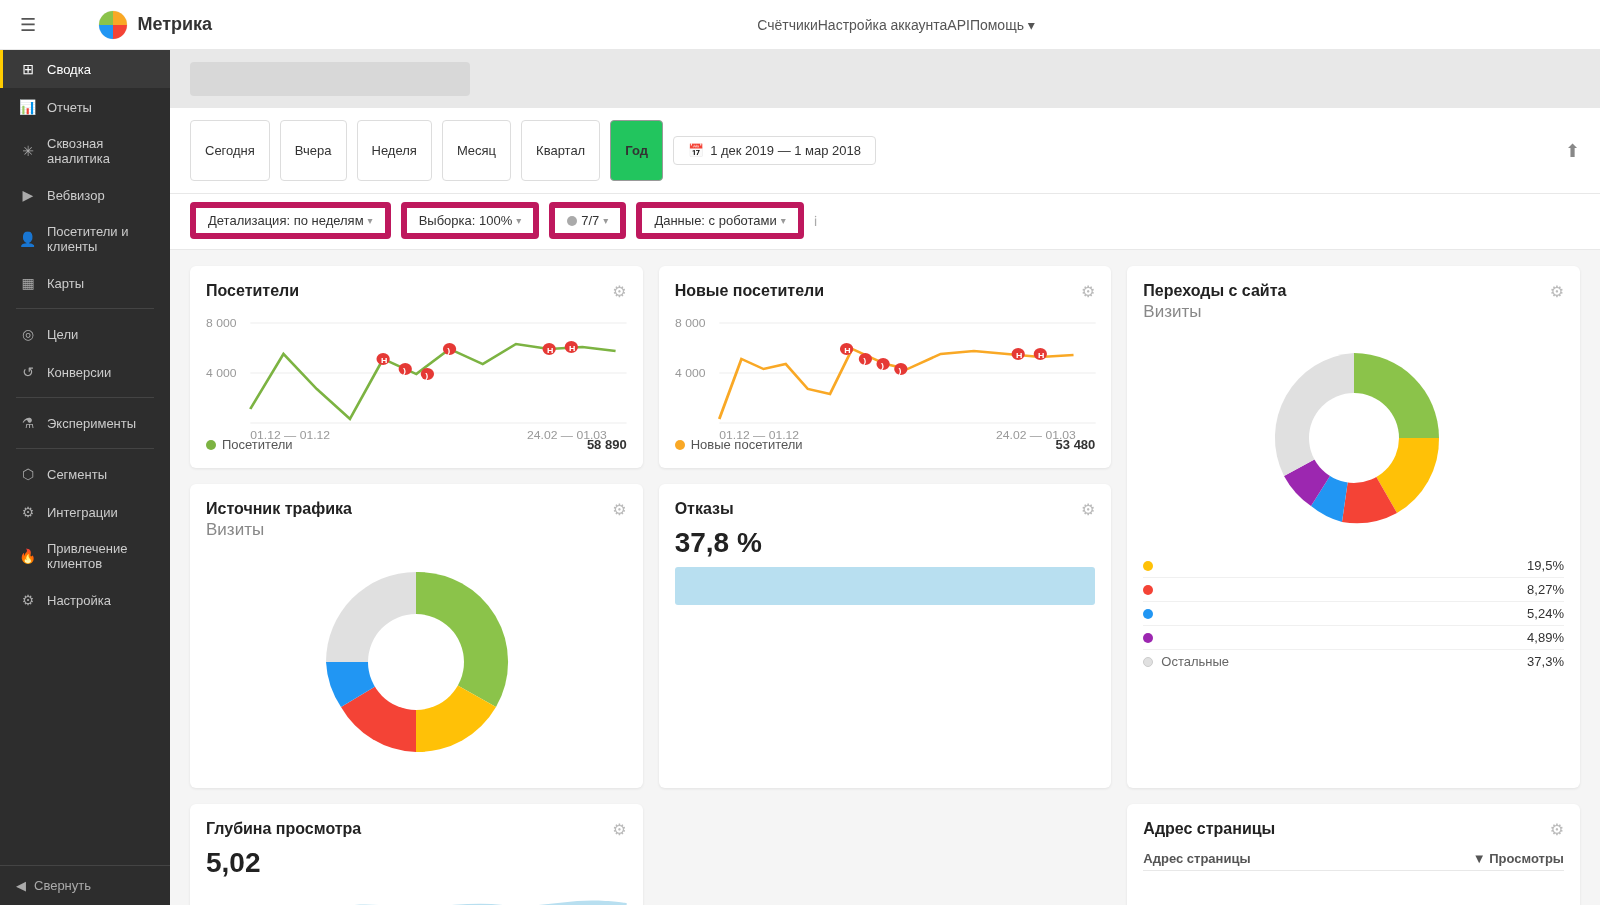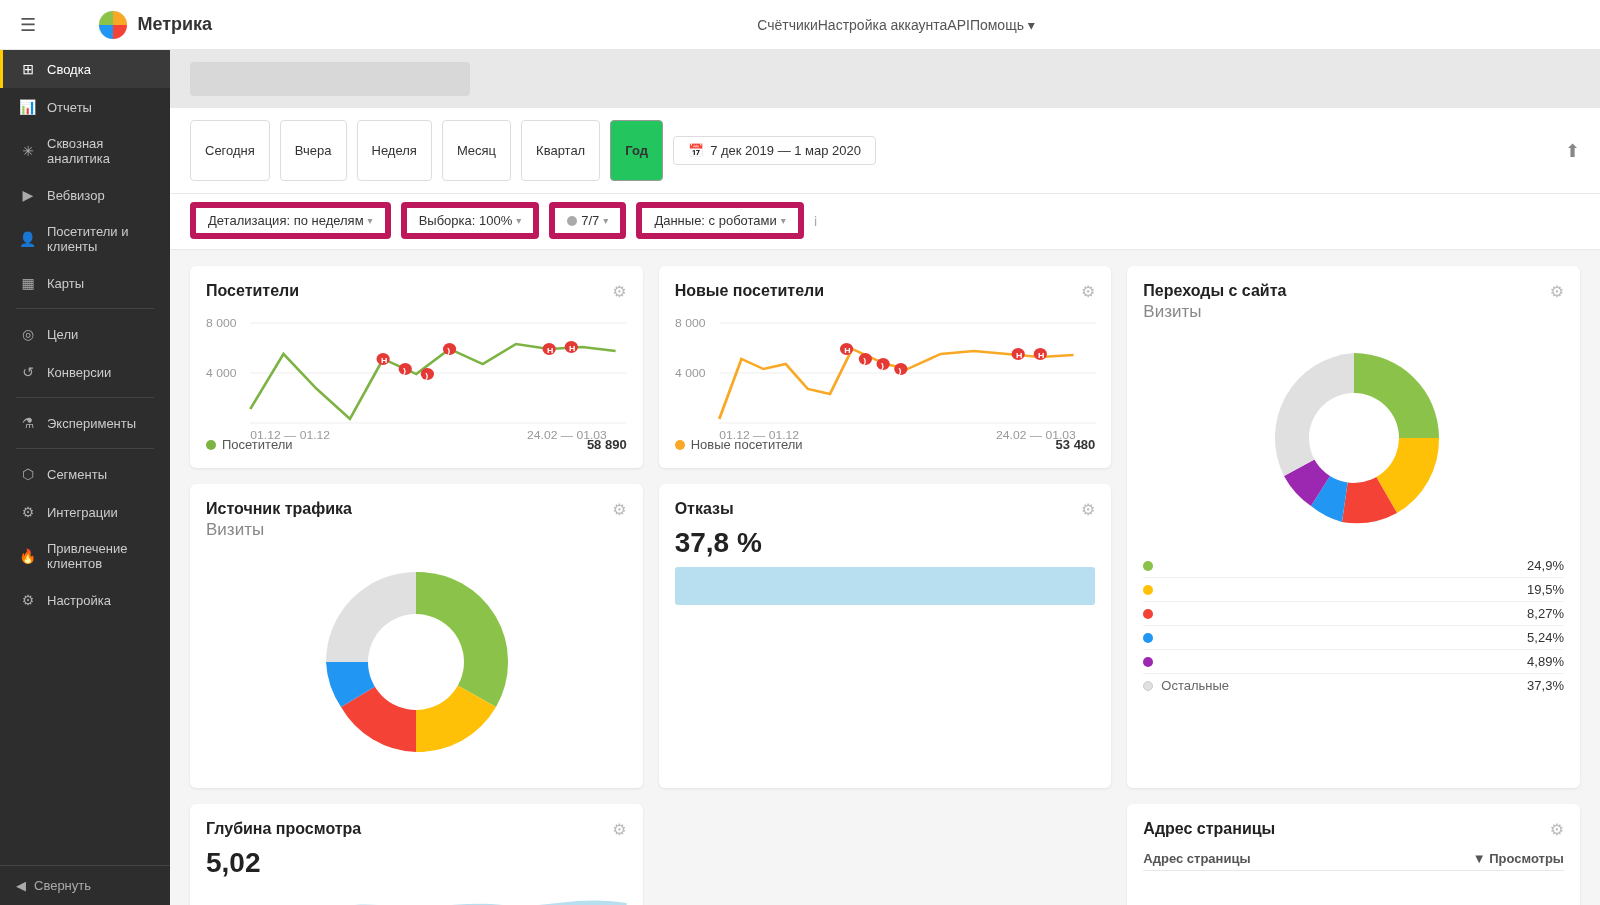--- a/index.html
+++ b/index.html
@@ -275,21 +275,21 @@
 
   <div class="toolbar">
     <button class="toolbar-btn">Сегодня</button>
     <button class="toolbar-btn">Вчера</button>
     <button class="toolbar-btn">Неделя</button>
     <button class="toolbar-btn">Месяц</button>
     <button class="toolbar-btn">Квартал</button>
     <button class="toolbar-btn active">Год</button>
     <div class="date-range-btn">
       <span>📅</span>
-      <span>7 дек 2019 — 1 мар 2020</span>
+      <span>1 дек 2019 — 1 мар 2018</span>
     </div>
     <button class="export-btn">⬆</button>
   </div>
 
   <div class="toolbar-row2" style="background:#fff; padding:8px 20px 10px; display:flex; align-items:center; gap:10px; border-bottom:1px solid #e8e8e8;">
     <button class="select-btn">
       <span>Детализация: по неделям</span>
       <span class="arrow">▾</span>
     </button>
     <button class="select-btn">
@@ -412,25 +412,20 @@
 
           <path d="M100,100 L57,168 A85,85 0 0,1 30,138 Z" fill="#9c27b0"></path>
 
           <path d="M100,100 L30,138 A85,85 0 0,1 100,15 Z" fill="#e0e0e0"></path>
 
           <circle cx="100" cy="100" r="45" fill="#fff"></circle>
         </svg>
       </div>
       <div class="donut-legend">
         <div class="donut-legend-row">
-          <span class="donut-dot" style="background:#8bc34a;"></span>
-          <span class="donut-label"></span>
-          <span class="donut-pct">24,9%</span>
-        </div>
-        <div class="donut-legend-row">
           <span class="donut-dot" style="background:#ffc107;"></span>
           <span class="donut-label"></span>
           <span class="donut-pct">19,5%</span>
         </div>
         <div class="donut-legend-row">
           <span class="donut-dot" style="background:#f44336;"></span>
           <span class="donut-label"></span>
           <span class="donut-pct">8,27%</span>
         </div>
         <div class="donut-legend-row">

